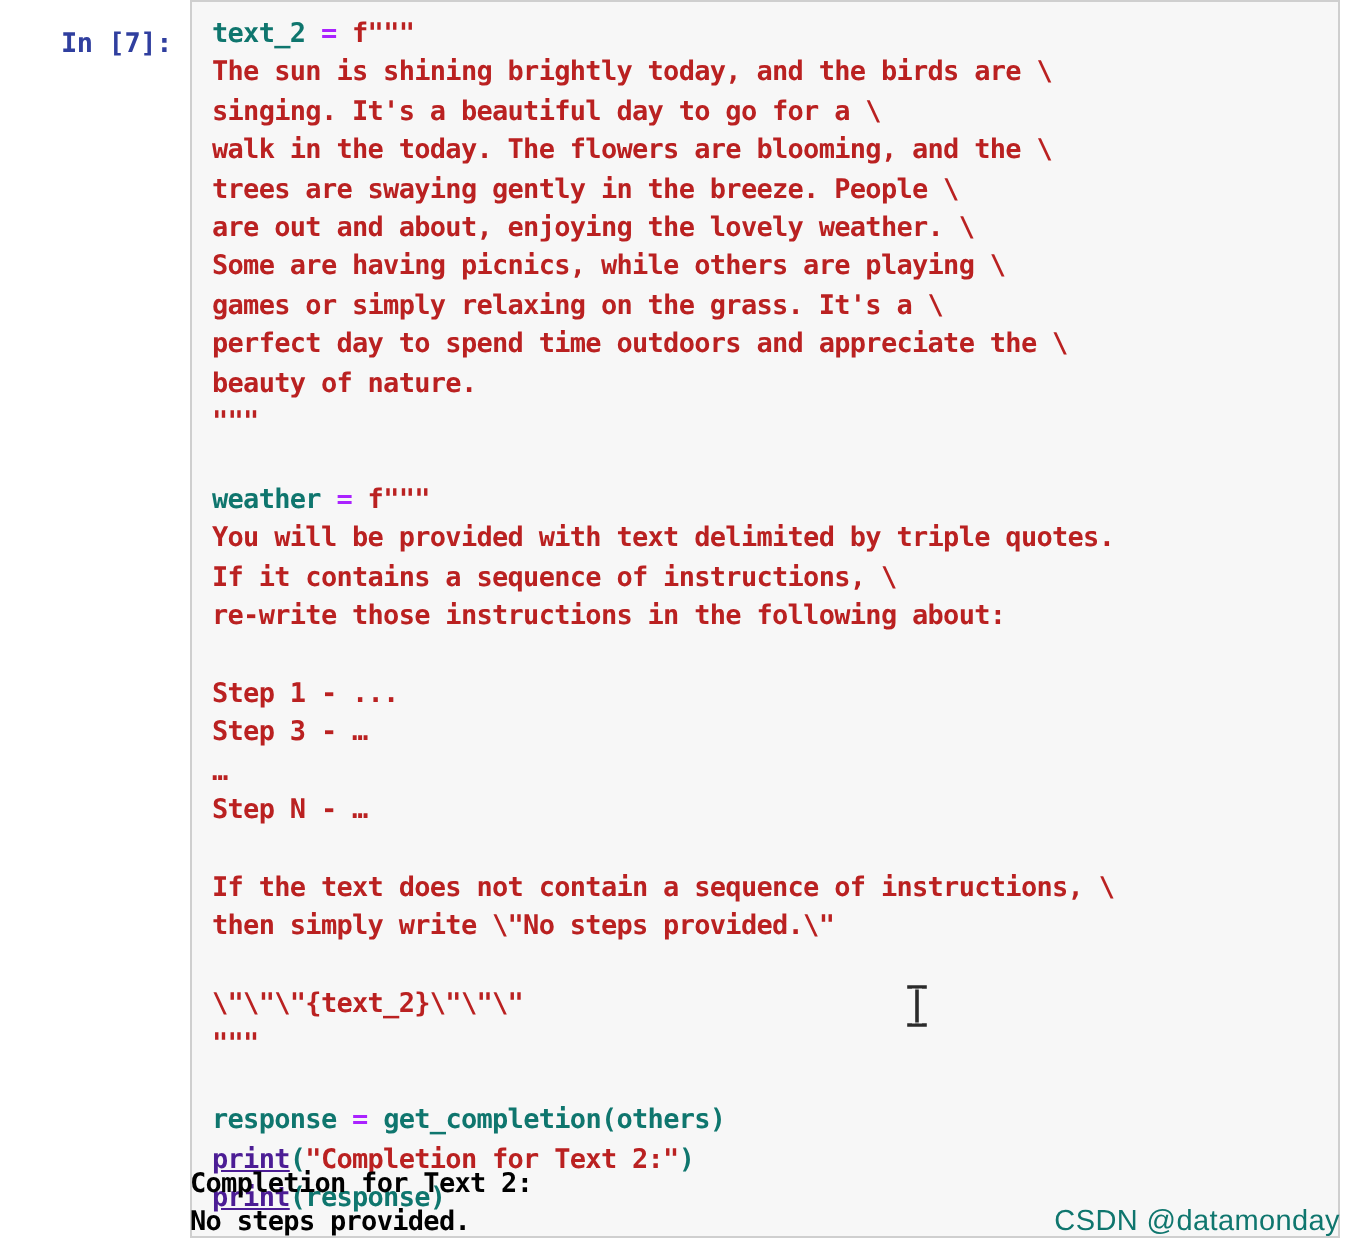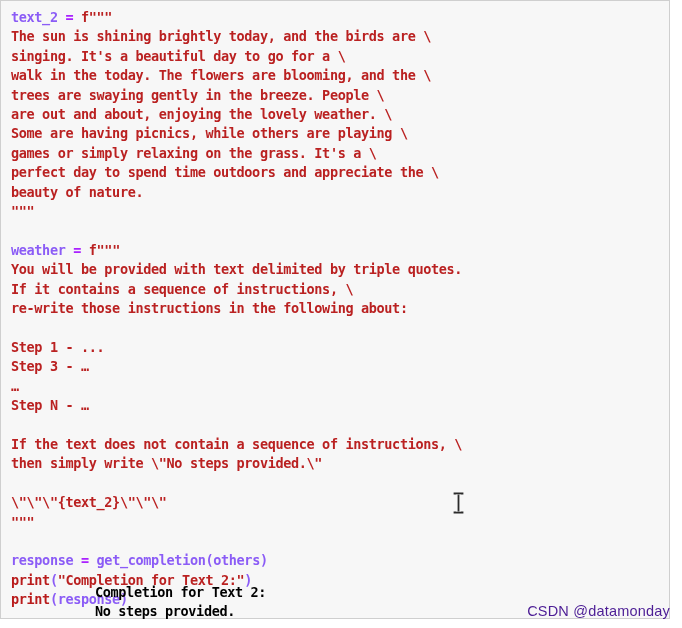--- a/index.html
+++ b/index.html
@@ -61,22 +61,22 @@
     line-height: 19.4px;
     white-space: pre;
     color: #000000;
     letter-spacing: -0.35px;
     font-weight: bold;
   }
 
   
   .tok-str   { color: #ba2121; }
   .tok-op    { color: #aa22ff; }
-  .tok-name  { color: #8b5cf6; }
-  .tok-builtin { color: #b91c1c; }
+  .tok-name  { color: #0f766e; }
+  .tok-builtin { color: #4c1d95; text-decoration: underline; }
 
   
   .output-row {
     position: absolute;
     left: 0;
     top: 583px;
     width: 582px;
     display: flex;
     align-items: flex-start;
   }
@@ -110,31 +110,32 @@
     pointer-events: none;
   }
 
   
   .watermark {
     position: absolute;
     right: 12px;
     bottom: 9px;
     font-family: "Liberation Sans", sans-serif;
     font-size: 14.5px;
-    color: #4c1d95;
+    color: #0f766e;
     letter-spacing: 0.2px;
     user-select: none;
     text-align: right;
   }
 </style>
 </head>
 <body>
 
 <div class="cell-row">
 
+  <div class="prompt-gutter">In [7]:</div>
 
   <div class="input-area">
     <pre class="code" id="code-block"><span class="tok-name">text_2</span><span> </span><span class="tok-op">=</span><span> </span><span class="tok-str">f"""</span>
 <span class="tok-str">The sun is shining brightly today, and the birds are \</span>
 <span class="tok-str">singing. It's a beautiful day to go for a \</span>
 <span class="tok-str">walk in the today. The flowers are blooming, and the \</span>
 <span class="tok-str">trees are swaying gently in the breeze. People \</span>
 <span class="tok-str">are out and about, enjoying the lovely weather. \</span>
 <span class="tok-str">Some are having picnics, while others are playing \</span>
 <span class="tok-str">games or simply relaxing on the grass. It's a \</span>

